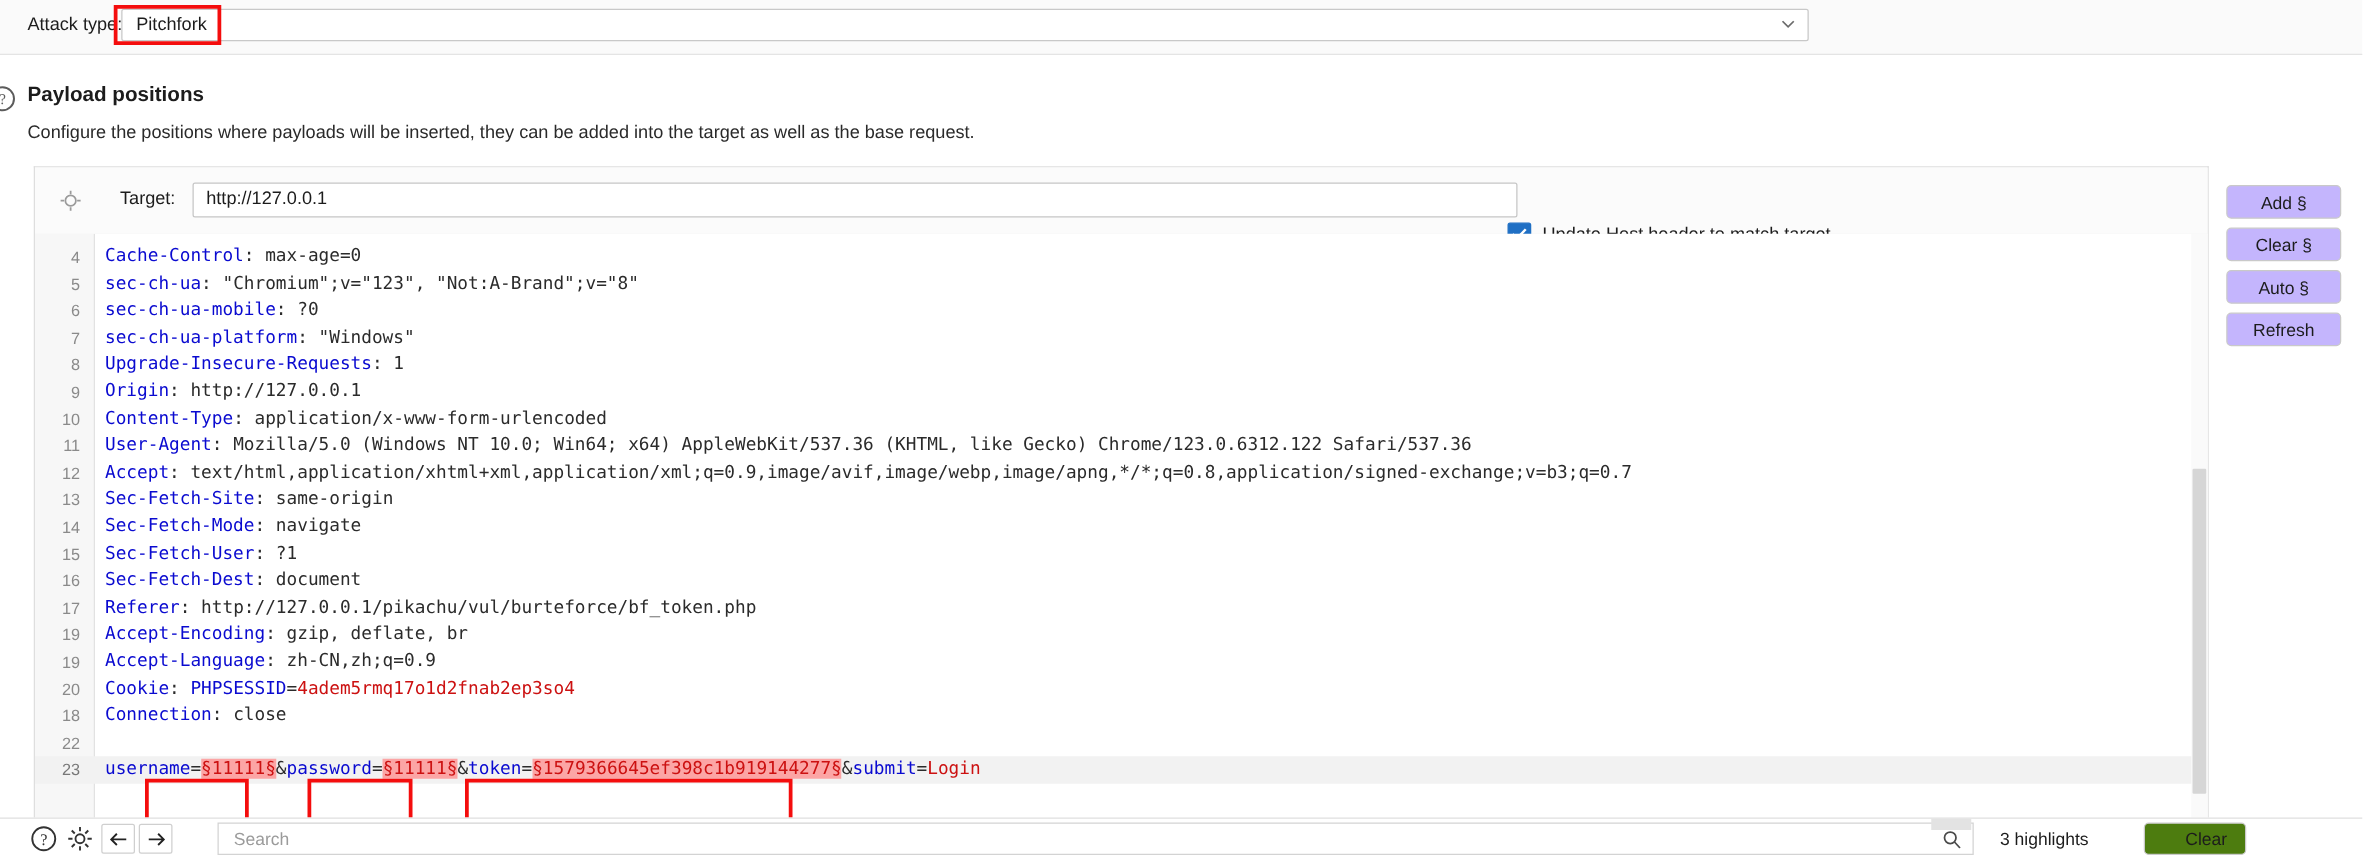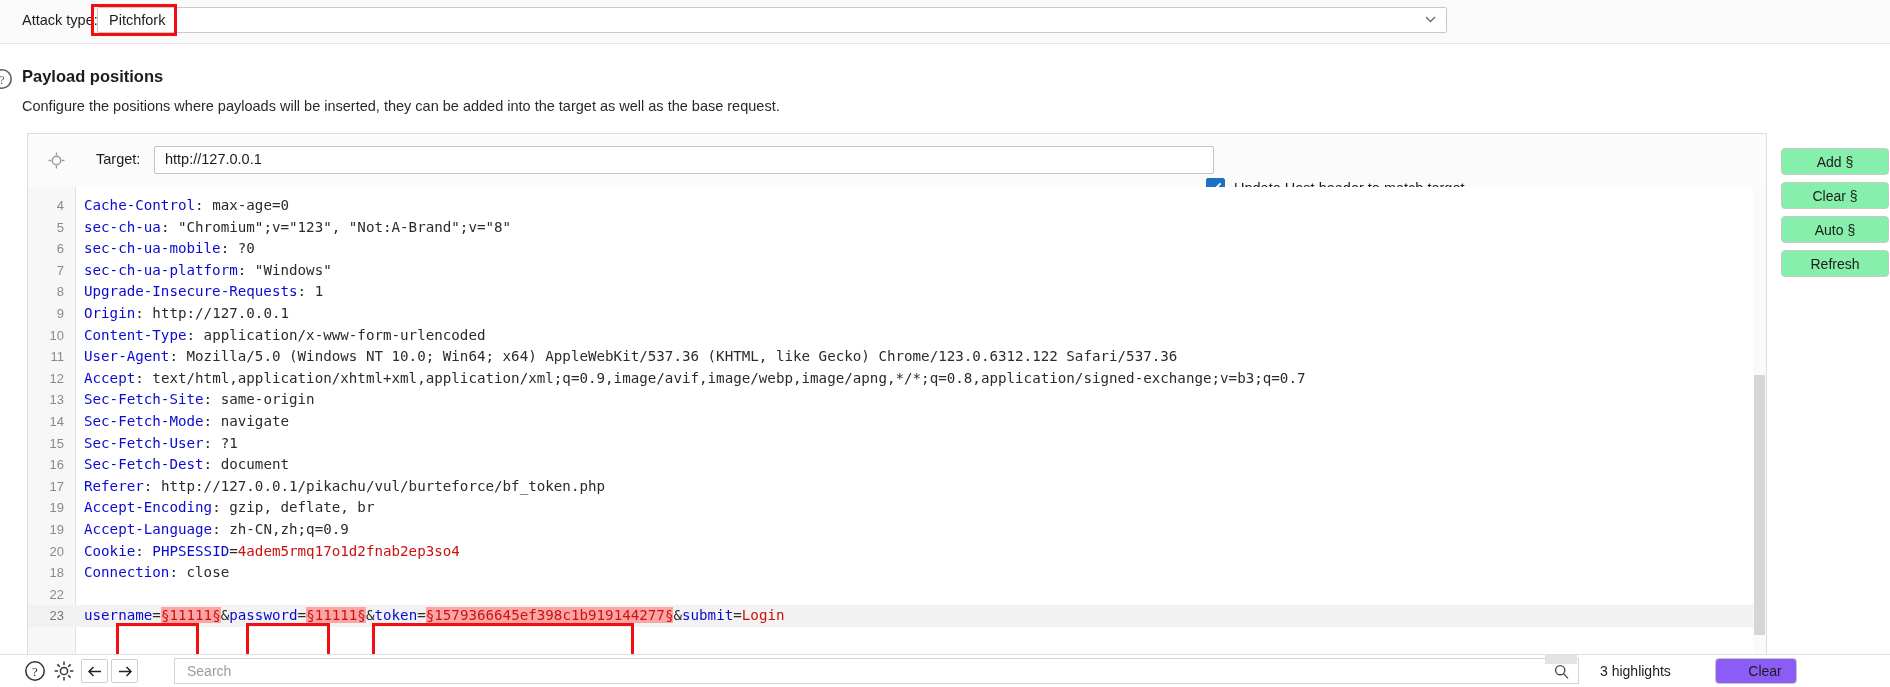--- a/index.html
+++ b/index.html
@@ -169,23 +169,23 @@
     background: #d6d6d6; border-radius: 1px;
   }
 
   
   .sidebtns {
     position: absolute; left: 1781px; top: 148px;
     width: 92px;
   }
   .sbtn {
     display: block;
-    width: 108px; height: 27px;
+    width: 92px; height: 27px;
     margin-bottom: 7px;
-    background: #86efac;
+    background: #c4b5fd;
     border: 1px solid #c9c9c9;
     border-radius: 4px;
     font-family: "Liberation Sans", sans-serif;
     font-size: 14px;
     color: #1c1c1c;
     cursor: pointer;
   }
 
   
   .bottombar {
@@ -224,21 +224,21 @@
     position: absolute; right: 9px; top: 5px;
     width: 15px; height: 15px;
   }
   .hl-count {
     position: absolute; left: 1600px; top: 8px;
     font-size: 14px; color: #1c1c1c;
   }
   .clear-btn {
     position: absolute; left: 1715px; top: 3px;
     width: 82px; height: 26px;
-    background: #8b5cf6;
+    background: #4d7c0f;
     border: 1px solid #c9c9c9;
     border-radius: 4px;
     font-family: "Liberation Sans", sans-serif;
     font-size: 14px; color: #1c1c1c;
     cursor: pointer;
     padding-left: 24px;
   }
   .hscroll-hint {
     position: absolute; left: 1545px; top: 0px;
     width: 32px; height: 9px;

